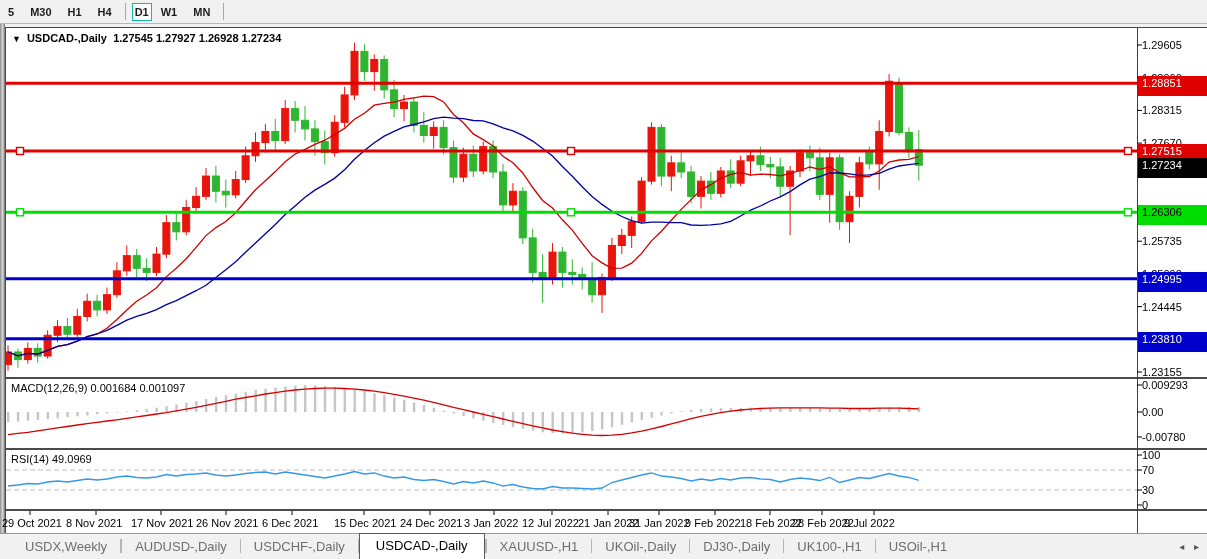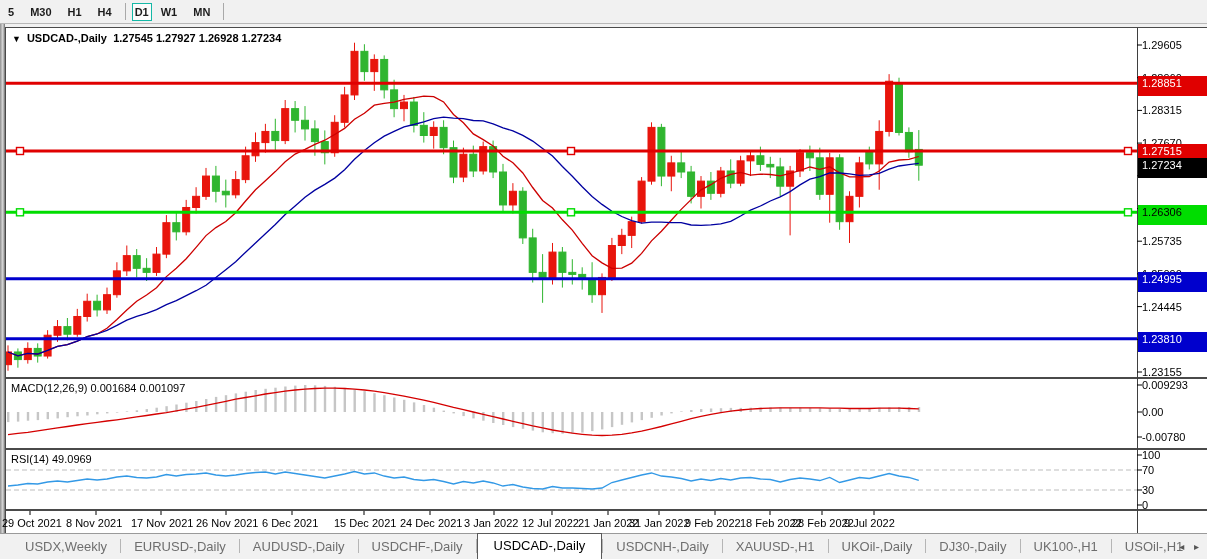--- a/index.html
+++ b/index.html
@@ -469,29 +469,27 @@
       <div class="datelbl" style="left: 629px;">31 Jan 2022</div>
       <div class="datelbl" style="left: 685px;">9 Feb 2022</div>
       <div class="datelbl" style="left: 740px;">18 Feb 2022</div>
       <div class="datelbl" style="left: 792px;">28 Feb 2022</div>
       <div class="datelbl" style="left: 844px;">9 Jul 2022</div>
     </div>
 
   <div class="tabbar" id="tabbar">
       <div class="tab">USDX,Weekly</div>
       <div class="tabsep"></div>
-      <div class="tab">EURUSD-,Daily</div>
       <div class="tabsep"></div>
       <div class="tab">AUDUSD-,Daily</div>
       <div class="tabsep"></div>
       <div class="tab">USDCHF-,Daily</div>
       <div class="tabsep"></div>
       <div class="tab active">USDCAD-,Daily</div>
       <div class="tabsep"></div>
-      <div class="tab">USDCNH-,Daily</div>
       <div class="tabsep"></div>
       <div class="tab">XAUUSD-,H1</div>
       <div class="tabsep"></div>
       <div class="tab">UKOil-,Daily</div>
       <div class="tabsep"></div>
       <div class="tab">DJ30-,Daily</div>
       <div class="tabsep"></div>
       <div class="tab">UK100-,H1</div>
       <div class="tabsep"></div>
       <div class="tab">USOil-,H1</div>

